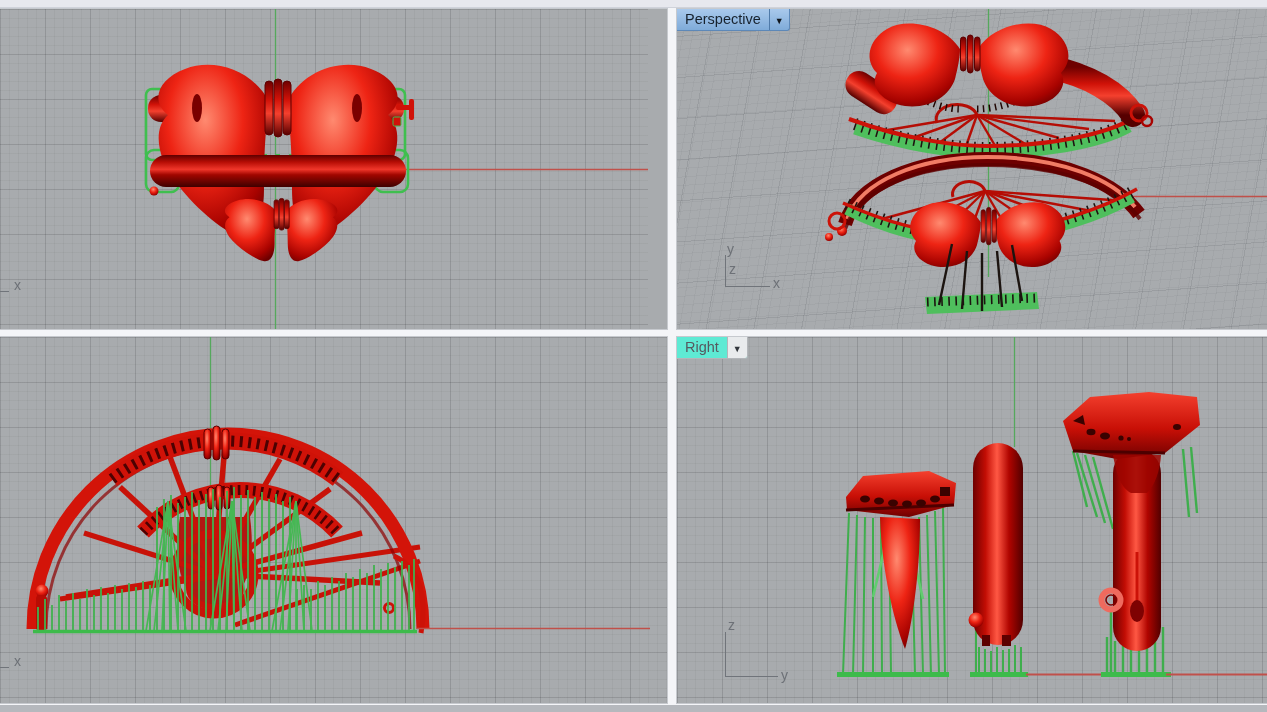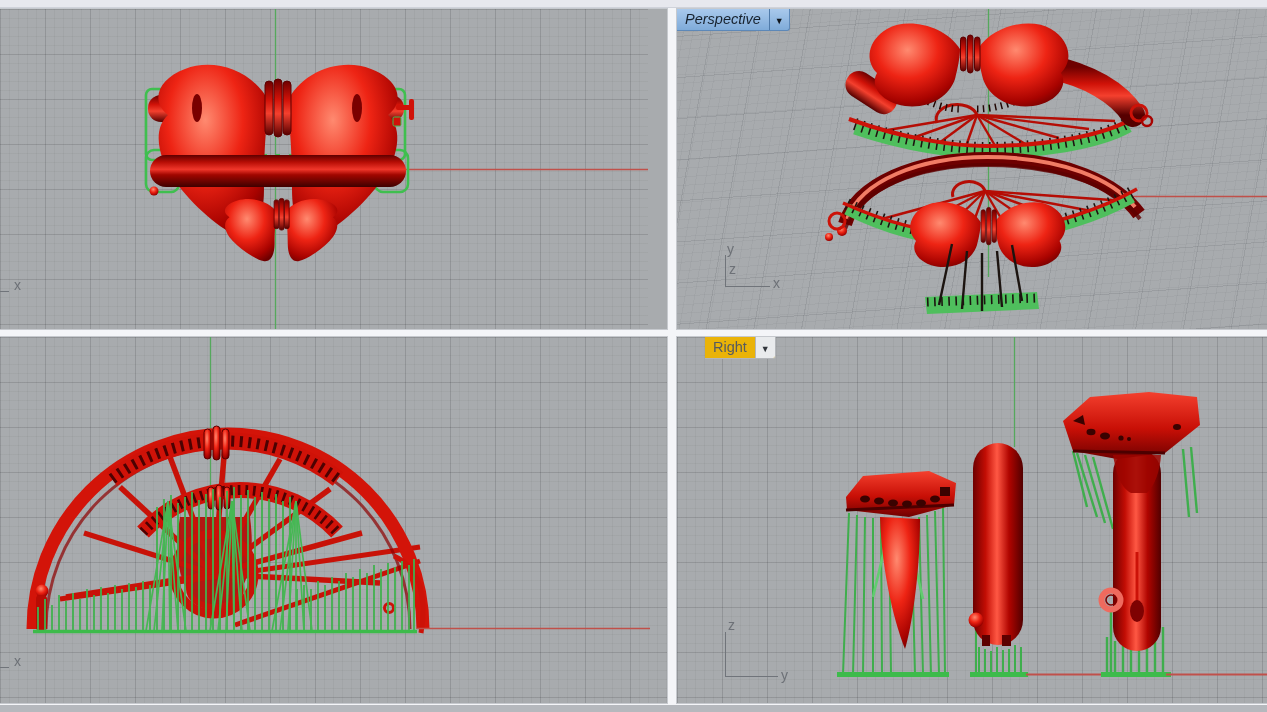--- a/index.html
+++ b/index.html
@@ -35,23 +35,23 @@
       repeating-linear-gradient(100deg, rgba(56,60,66,.05) 0 1px, transparent 1px 9.5px),
       repeating-linear-gradient(176deg, rgba(56,60,66,.05) 0 1px, transparent 1px 8.5px);
   }
   .model-svg{position:absolute;inset:0;}
   
   .vp-label{position:absolute;left:0;top:0;display:flex;align-items:stretch;height:21px;
     font-size:14.5px;line-height:20px;cursor:pointer;user-select:none;border-radius:0 0 3px 0;overflow:hidden;}
   .vp-label .txt{padding:0 8px 1px 8px;}
   .vp-label .dd{display:flex;align-items:center;padding:0 5px;}
   .vp-label .dd .glyph{font-size:9px;transform:translateY(0.5px);}
-  .vp-label.active{background:linear-gradient(#a9c9ec,#7fabd9);border:1px solid #5d88b8;border-top:none;border-left:none;color:#17222e;font-style:italic;}
+  .vp-label.active{background:linear-gradient(#a9c9ec,#7fabd9);border:1px solid #5d88b8;border-top:none;border-left:none;color:#17222e;}
   .vp-label.active .dd{border-left:1px solid #4f7aa9;color:#10161d;}
-  .vp-label.plain{background:#eab308;border:1px solid #b3b6ba;border-top:none;border-left:none;color:#565a60;margin-left:28px;}
+  .vp-label.plain{background:#5eead4;border:1px solid #b3b6ba;border-top:none;border-left:none;color:#565a60;}
   .vp-label.plain .dd{border-left:1px solid #b3b6ba;background:#e9ebed;color:#33373d;}
   
   .gizmo{position:absolute;color:#6d7177;font-size:14px;line-height:1;}
   .gz-l{border-left:1.5px solid #70747a;border-bottom:1.5px solid #70747a;}
   .gz-b{border-bottom:1.5px solid #70747a;}
   .gz-lbl{position:absolute;font-size:14px;color:#6d7177;}
 </style>
 </head>
 <body>
 

